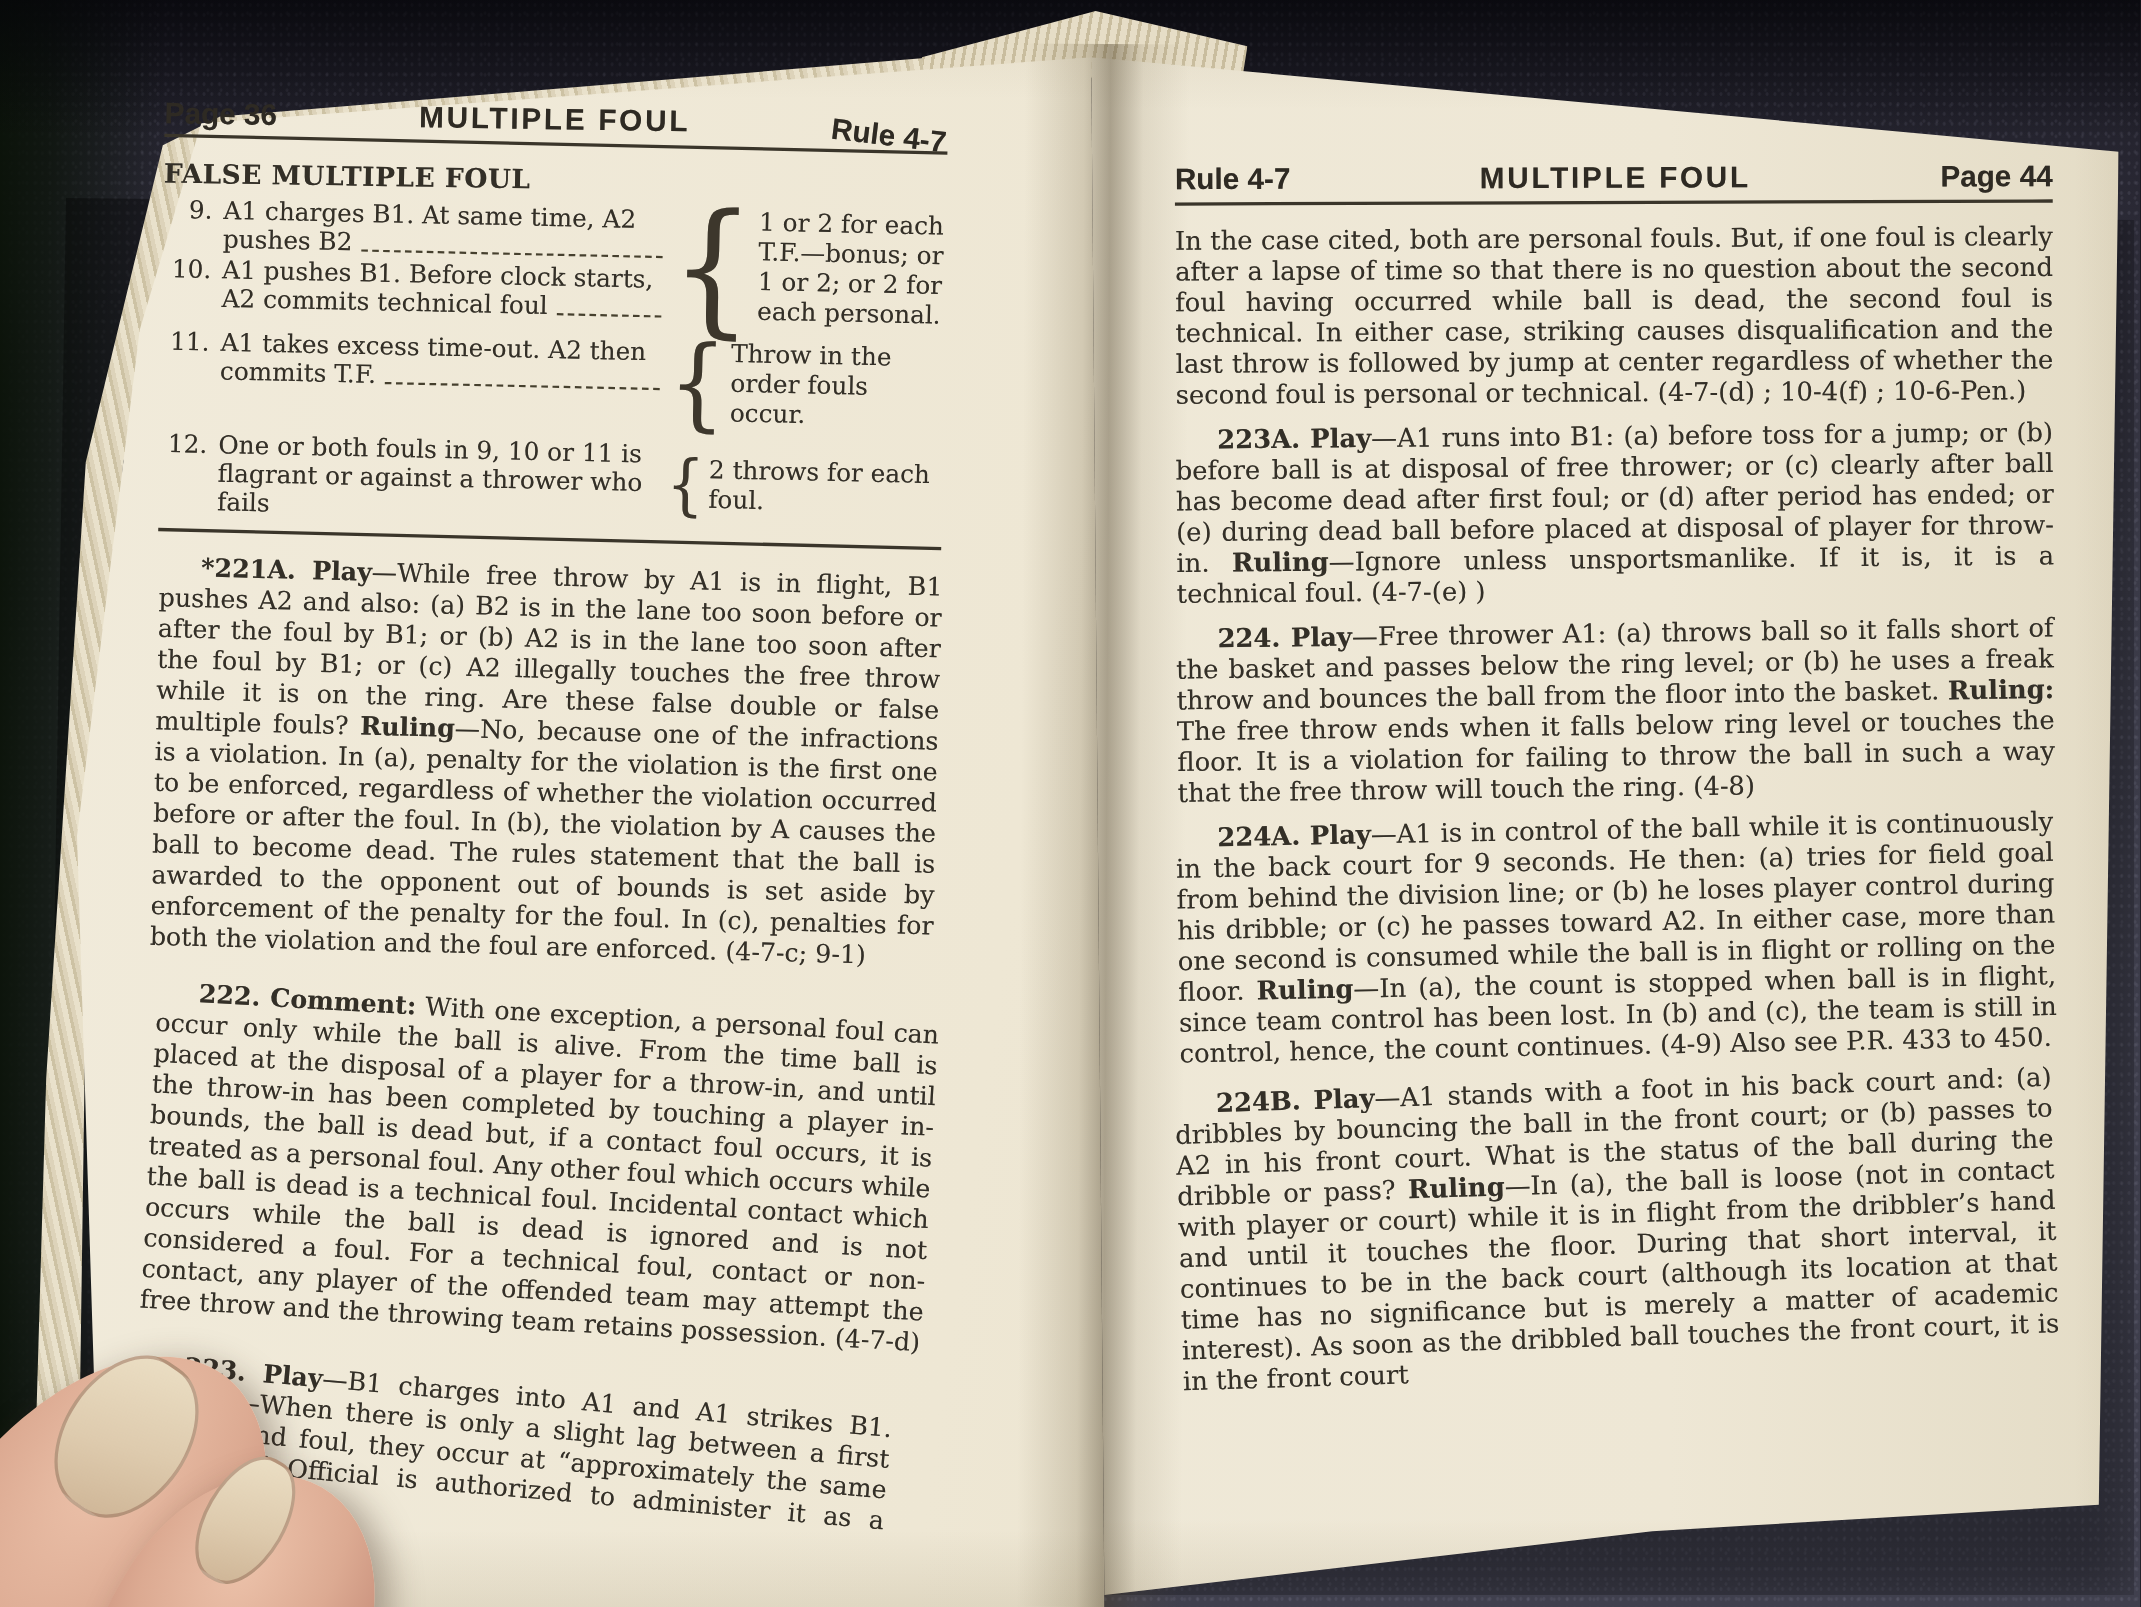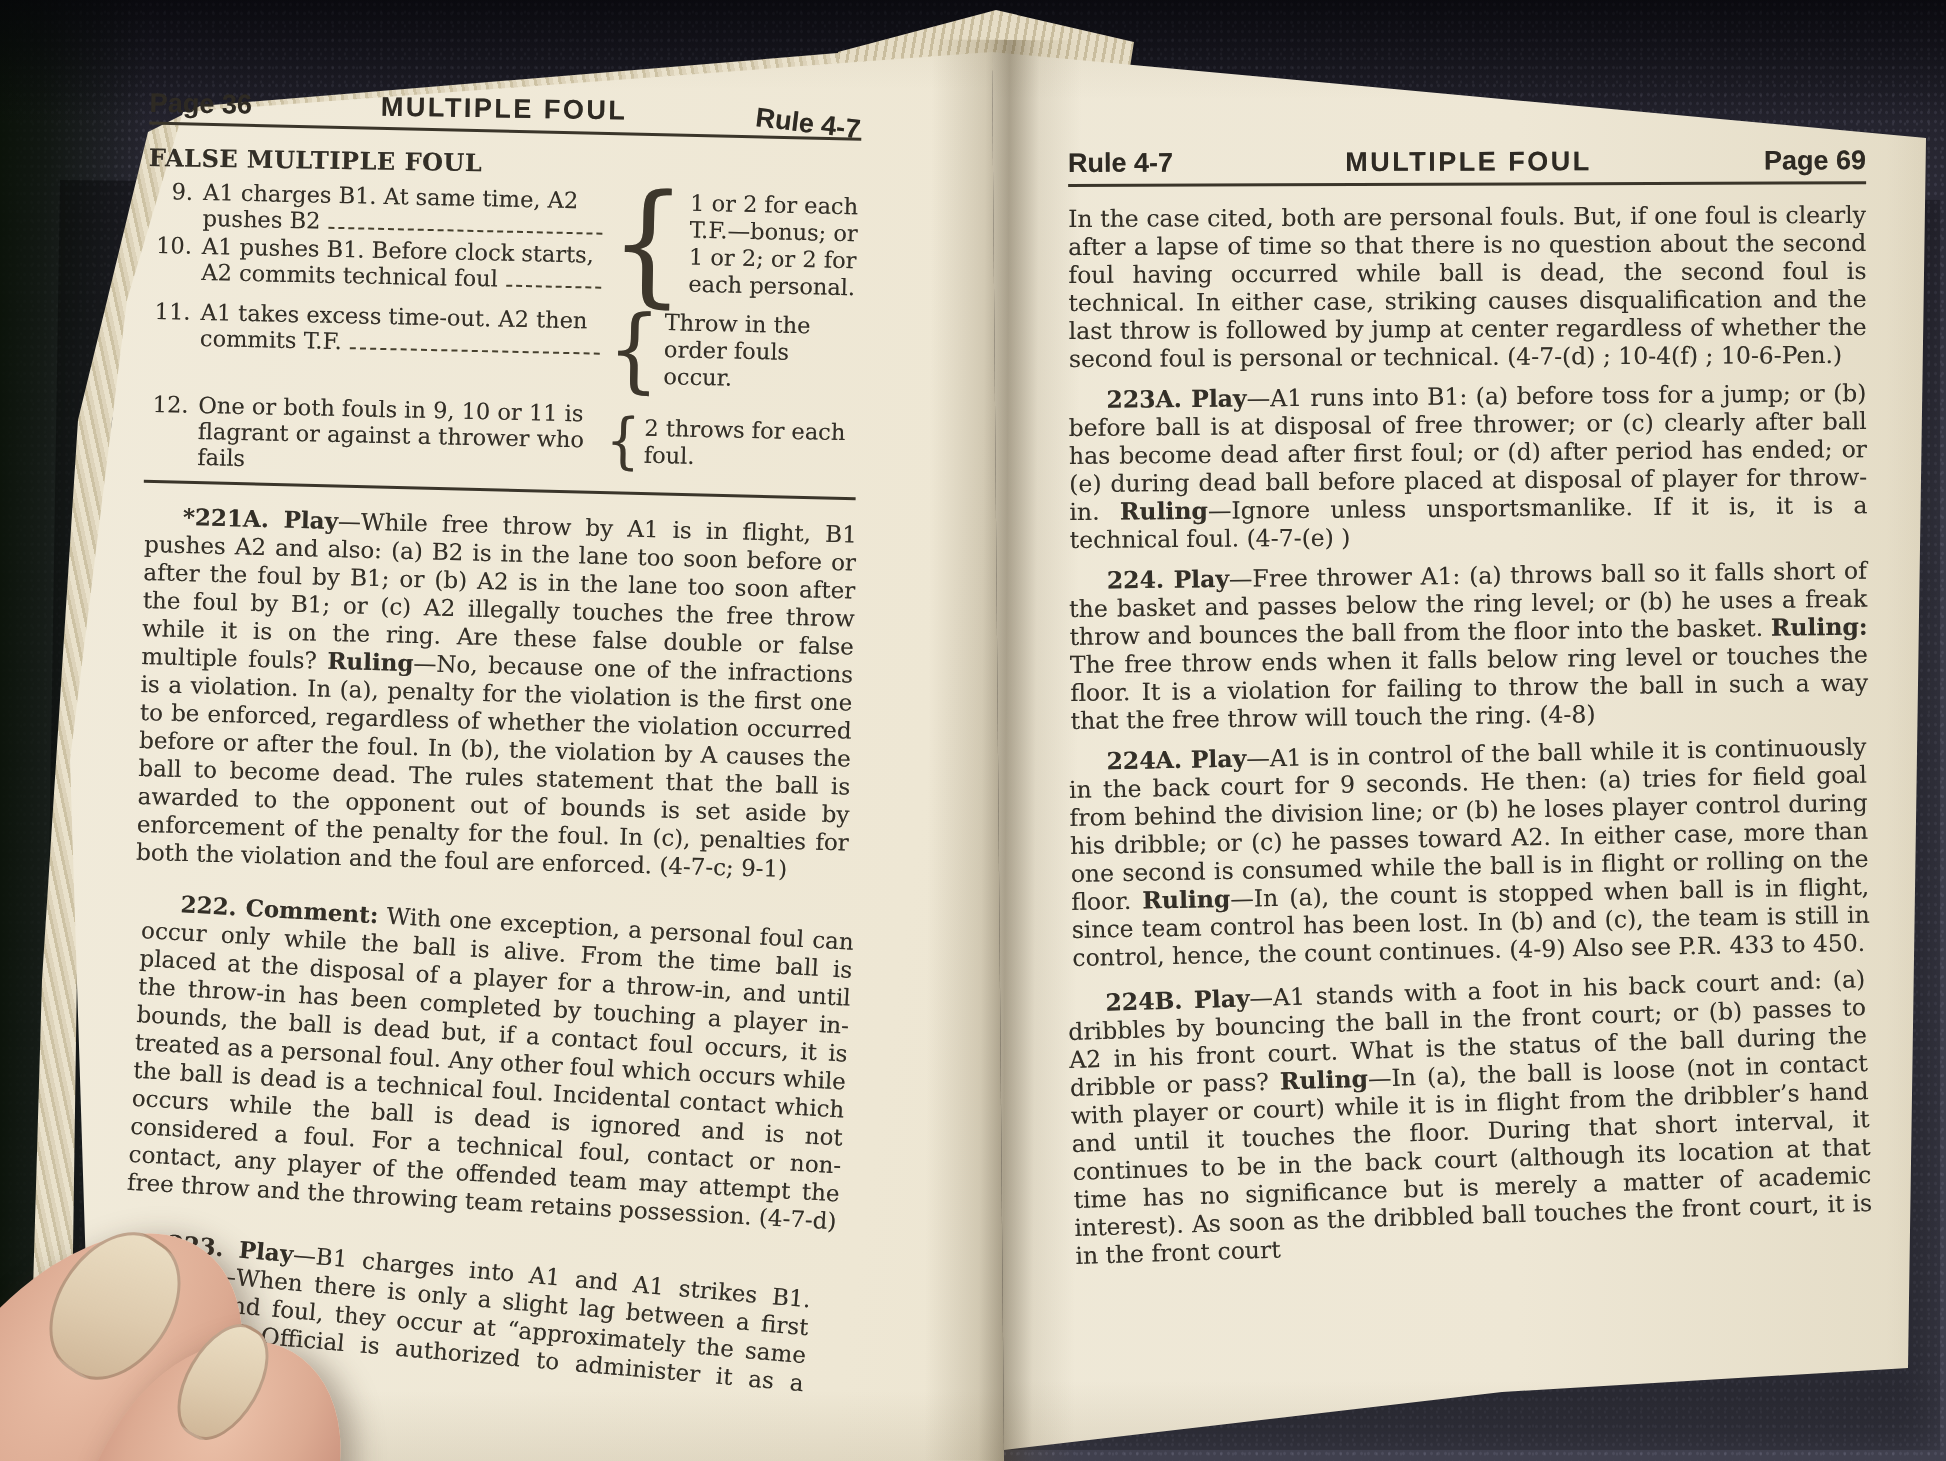--- a/index.html
+++ b/index.html
@@ -186,21 +186,21 @@
         <p class="para"><b>*221A.  Play</b><span>—While free throw by A1 is in flight, B1 pushes A2 and also: (a) B2 is in the lane too soon before or after the foul by B1; or (b) A2 is in the lane too soon after the foul by B1; or (c) A2 illegally touches the free throw while it is on the ring. Are these false double or false multiple fouls? </span><b>Ruling</b><span>—No, because one of the infractions is a violation. In (a), penalty for the violation is the first one to be enforced, regardless of whether the violation occurred before or after the foul. In (b), the violation by A causes the ball to become dead. The rules statement that the ball is awarded to the opponent out of bounds is set aside by enforcement of the penalty for the foul. In (c), penalties for both the violation and the foul are enforced. (4-7-c; 9-1)</span></p>
         <p class="para"><b>222.  Comment:</b><span> With one exception, a personal foul can occur only while the ball is alive. From the time ball is placed at the disposal of a player for a throw-in, and until the throw-in has been completed by touching a player in-bounds, the ball is dead but, if a contact foul occurs, it is treated as a personal foul. Any other foul which occurs while the ball is dead is a technical foul. Incidental contact which occurs while the ball is dead is ignored and is not considered a foul. For a technical foul, contact or non-contact, any player of the offended team may attempt the free throw and the throwing team retains possession. (4-7-d)</span></p>
         <p class="para"><b>223.  Play</b><span>—B1 charges into A1 and A1 strikes B1. </span><b>Ruling</b><span>—When there is only a slight lag between a first and second foul, they occur at “approximately the same time” and Official is authorized to administer it as a double foul.</span></p>
       </div>
   </div>
 
   <div class="content right-content">
     <div class="phead">
       <span>Rule 4-7</span>
       <span class="center">MULTIPLE FOUL</span>
-      <span>Page 69</span>
+      <span>Page 44</span>
     </div>
     <hr class="headrule">
     <div class="paras right-paras" id="right-paras" style="margin-top:18px;">
         <p class="para noindent"><span>In the case cited, both are personal fouls. But, if one foul is clearly after a lapse of time so that there is no question about the second foul having occurred while ball is dead, the second foul is technical. In either case, striking causes disqualification and the last throw is followed by jump at center regardless of whether the second foul is personal or technical. (4-7-(d) ; 10-4(f) ; 10-6-Pen.)</span></p>
         <p class="para"><b>223A.  Play</b><span>—A1 runs into B1: (a) before toss for a jump; or (b) before ball is at disposal of free thrower; or (c) clearly after ball has become dead after first foul; or (d) after period has ended; or (e) during dead ball before placed at disposal of player for throw-in. </span><b>Ruling</b><span>—Ignore unless unsportsmanlike. If it is, it is a technical foul. (4-7-(e) )</span></p>
         <p class="para"><b>224.  Play</b><span>—Free thrower A1: (a) throws ball so it falls short of the basket and passes below the ring level; or (b) he uses a freak throw and bounces the ball from the floor into the basket. </span><b>Ruling:</b><span> The free throw ends when it falls below ring level or touches the floor. It is a violation for failing to throw the ball in such a way that the free throw will touch the ring. (4-8)</span></p>
         <p class="para"><b>224A.  Play</b><span>—A1 is in control of the ball while it is continuously in the back court for 9 seconds. He then: (a) tries for field goal from behind the division line; or (b) he loses player control during his dribble; or (c) he passes toward A2. In either case, more than one second is consumed while the ball is in flight or rolling on the floor. </span><b>Ruling</b><span>—In (a), the count is stopped when ball is in flight, since team control has been lost. In (b) and (c), the team is still in control, hence, the count continues. (4-9) Also see P.R. 433 to 450.</span></p>
         <p class="para"><b>224B.  Play</b><span>—A1 stands with a foot in his back court and: (a) dribbles by bouncing the ball in the front court; or (b) passes to A2 in his front court. What is the status of the ball during the dribble or pass? </span><b>Ruling</b><span>—In (a), the ball is loose (not in contact with player or court) while it is in flight from the dribbler’s hand and until it touches the floor. During that short interval, it continues to be in the back court (although its location at that time has no significance but is merely a matter of academic interest). As soon as the dribbled ball touches the front court, it is in the front court</span></p>
       </div>
   </div>

